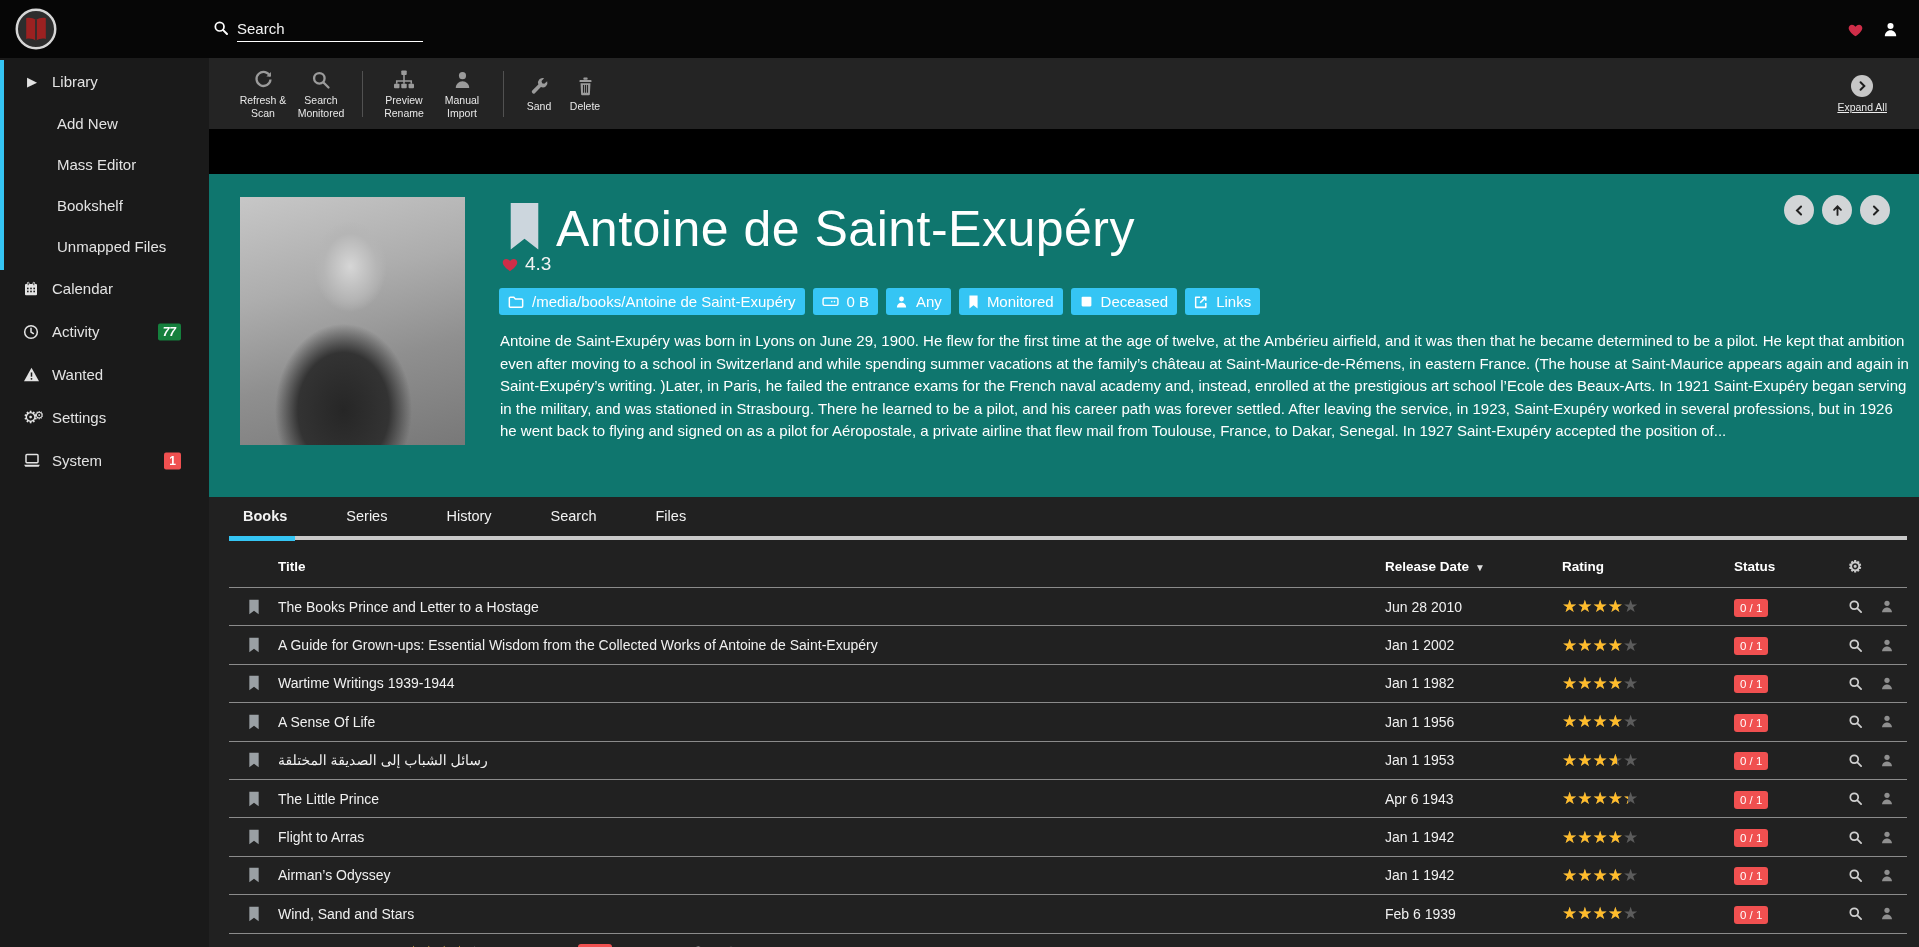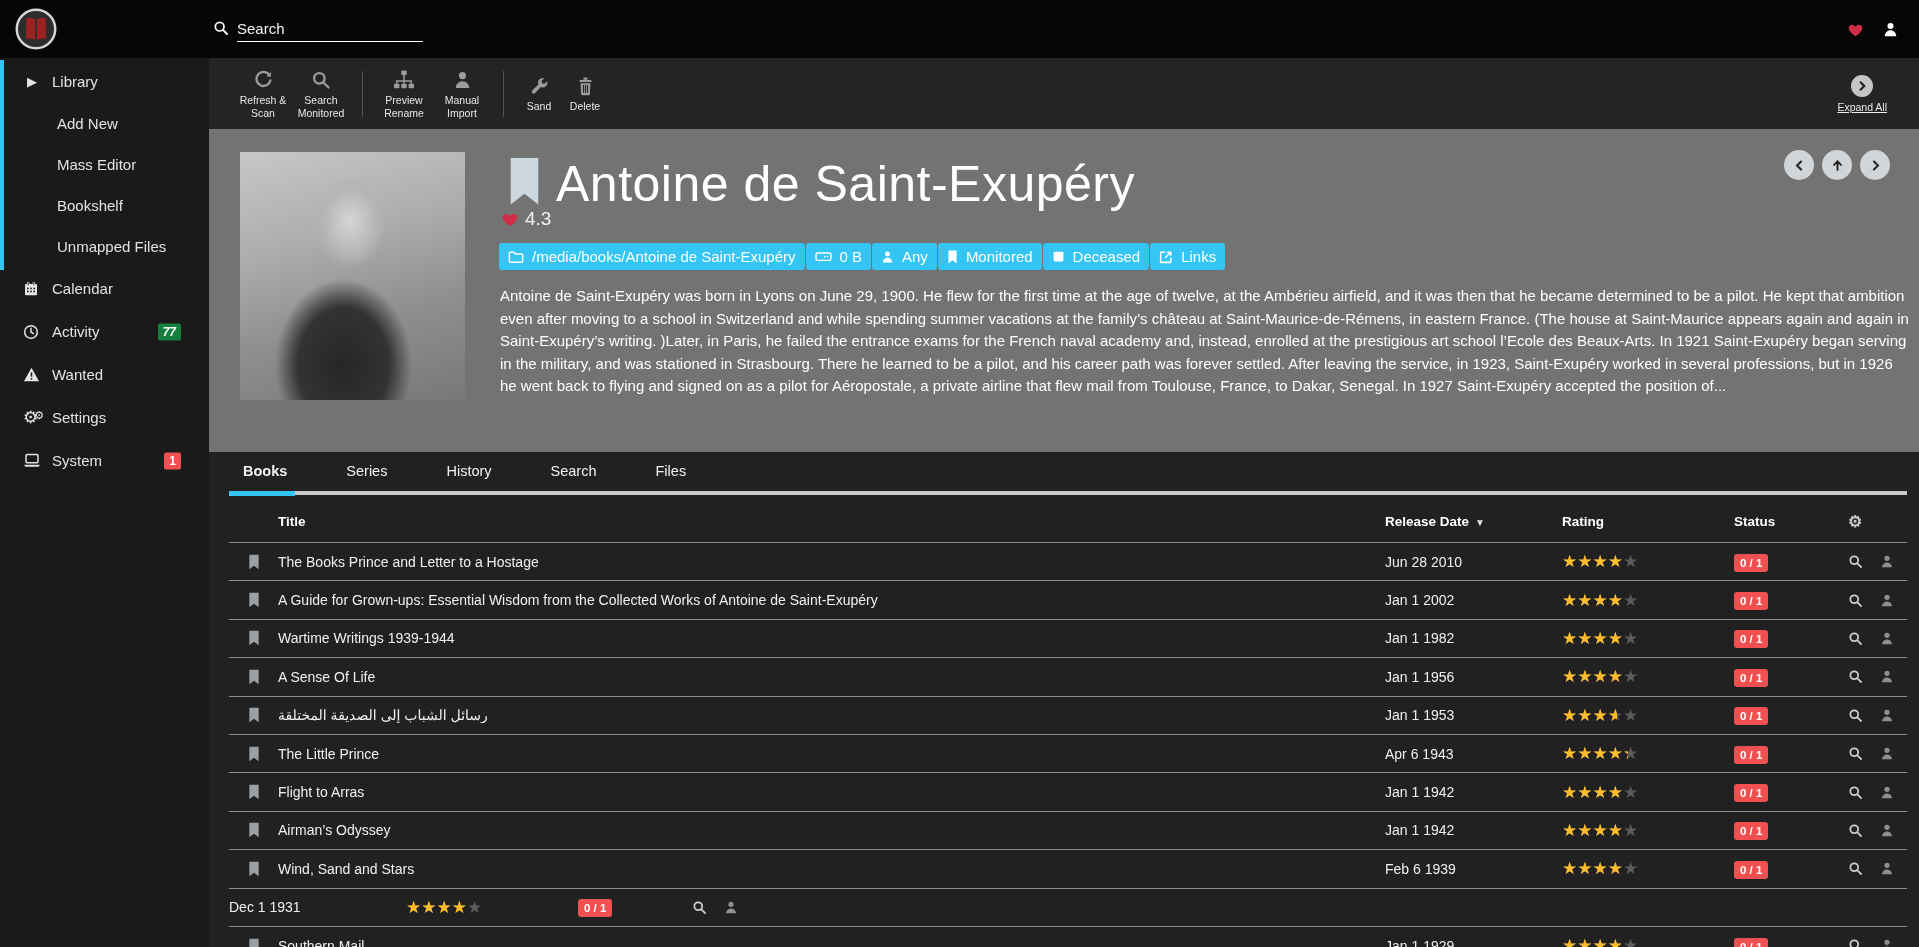--- a/index.html
+++ b/index.html
@@ -41,32 +41,32 @@
   .tool-btn { width:58px; display:flex; flex-direction:column; align-items:center; gap:4px; cursor:pointer; }
   .tool-btn.narrow { width:46px; }
   .tool-btn .t-icon { color:#9b9b9b; height:22px; display:flex; align-items:flex-end; }
   .tool-btn .t-label { font-size:10.5px; line-height:1.18; color:#e8e8e8; text-align:center; }
   .tool-sep { width:1px; height:46px; background:#515151; margin:0 12px; }
   #expand-all { margin-left:auto; margin-right:14px; display:flex; flex-direction:column; align-items:center; gap:4px; cursor:pointer;text-decoration:underline; }
   .circle-btn { width:22px; height:22px; border-radius:50%; background:#c6c6c6; display:flex; align-items:center; justify-content:center; }
   #expand-all .t-label { font-size:10.5px; color:#e8e8e8; }
 
   
-  #author-header { height:323px; background:#737373; position:relative; flex:none; }
+  #author-header { height:323px; background:#0f766e; position:relative; flex:none;margin-top:45px; }
   #poster { position:absolute; left:31px; top:23px; width:225px; height:248px;
             background:
               radial-gradient(95px 120px at 46% 86%, #262626 0%, #333 48%, rgba(0,0,0,0) 72%),
               radial-gradient(48px 60px at 49% 28%, #d6d6d6 0%, #b5b5b5 55%, rgba(0,0,0,0) 76%),
               linear-gradient(165deg, #c7c7c7 0%, #adadad 35%, #8f8f8f 65%, #787878 100%); }
   #title-row { position:absolute; left:300px; top:28px; display:flex; align-items:flex-start; gap:16px; }
   #author-name { font-size:50px; font-weight:300; color:#fff; letter-spacing:.5px; line-height:1; margin-top:2px; }
   #nav-arrows { position:absolute; right:29px; top:21px; display:flex; gap:8px; }
   .nav-circle { width:30px; height:30px; border-radius:50%; background:#d2d5d7; display:flex; align-items:center; justify-content:center; cursor:pointer; }
   #rating-row { position:absolute; left:292px; top:79px; display:flex; align-items:center; gap:6px; font-size:19px; color:#f2f2f2; }
-  #tags-row { position:absolute; left:290px; top:114px; display:flex; gap:1px; }
+  #tags-row { position:absolute; left:290px; top:114px; display:flex; gap:8px; }
   .chip { background:#35c5f4; color:#fff; border-radius:3px; height:27px; display:flex; align-items:center;
           gap:8px; padding:0 9px; font-size:15px; cursor:pointer; }
   .chip svg { flex:none; }
   #bio { position:absolute; left:291px; top:156px; width:1412px; font-size:15px; line-height:22.6px; color:#fff; }
 
   
   #lower { flex:1; background:#212121; position:relative; overflow:hidden; }
   #tabs { position:absolute; left:20px; top:0; right:12px; }
   .tab-row { display:flex; padding-left:1px;gap:33px; }
   .tab { padding:11px 13px 10px; font-size:14.5px; color:#f2f2f2; cursor:pointer; }
@@ -84,21 +84,21 @@
   .cell-title .txt { margin-left:18px; white-space:nowrap; overflow:hidden; }
   .t-head .cell-title .txt { margin-left:49px; }
   .cell-date   { width:177px; flex:none; }
   .cell-rating { width:172px; flex:none; }
   .cell-status { width:114px; flex:none; }
   .cell-actions{ width:59px; flex:none; display:flex; gap:17px; align-items:center; }
   .sort-caret { font-size:10px; color:#ddd; margin-left:6px; }
   .stars { position:relative; display:inline-block; font-size:17px; letter-spacing:0; line-height:1; }
   .stars-bg { color:#5c5c5c; }
   .stars-fill { position:absolute; left:0; top:0; overflow:hidden; white-space:nowrap; color:#ffbc2b; }
-  .status-badge { background:#f05050; color:#fff; font-size:11.5px; font-weight:bold; border-radius:3px; padding:3px 6px; }
+  .status-badge { background:#f05050; color:#fff; font-size:11.5px; font-weight:normal; border-radius:3px; padding:3px 6px; }
   .head-gear { font-size:16px; color:#c9c9c9; cursor:pointer; }
   svg { display:block; }
 </style>
 </head>
 <body>
 
 <div id="topbar">
   <div id="logo">
     <svg width="42" height="42" viewBox="0 0 24 24">
       <circle cx="12" cy="12" r="11" fill="#2d2d2d" stroke="#d6d6d6" stroke-width="1.4"></circle>

